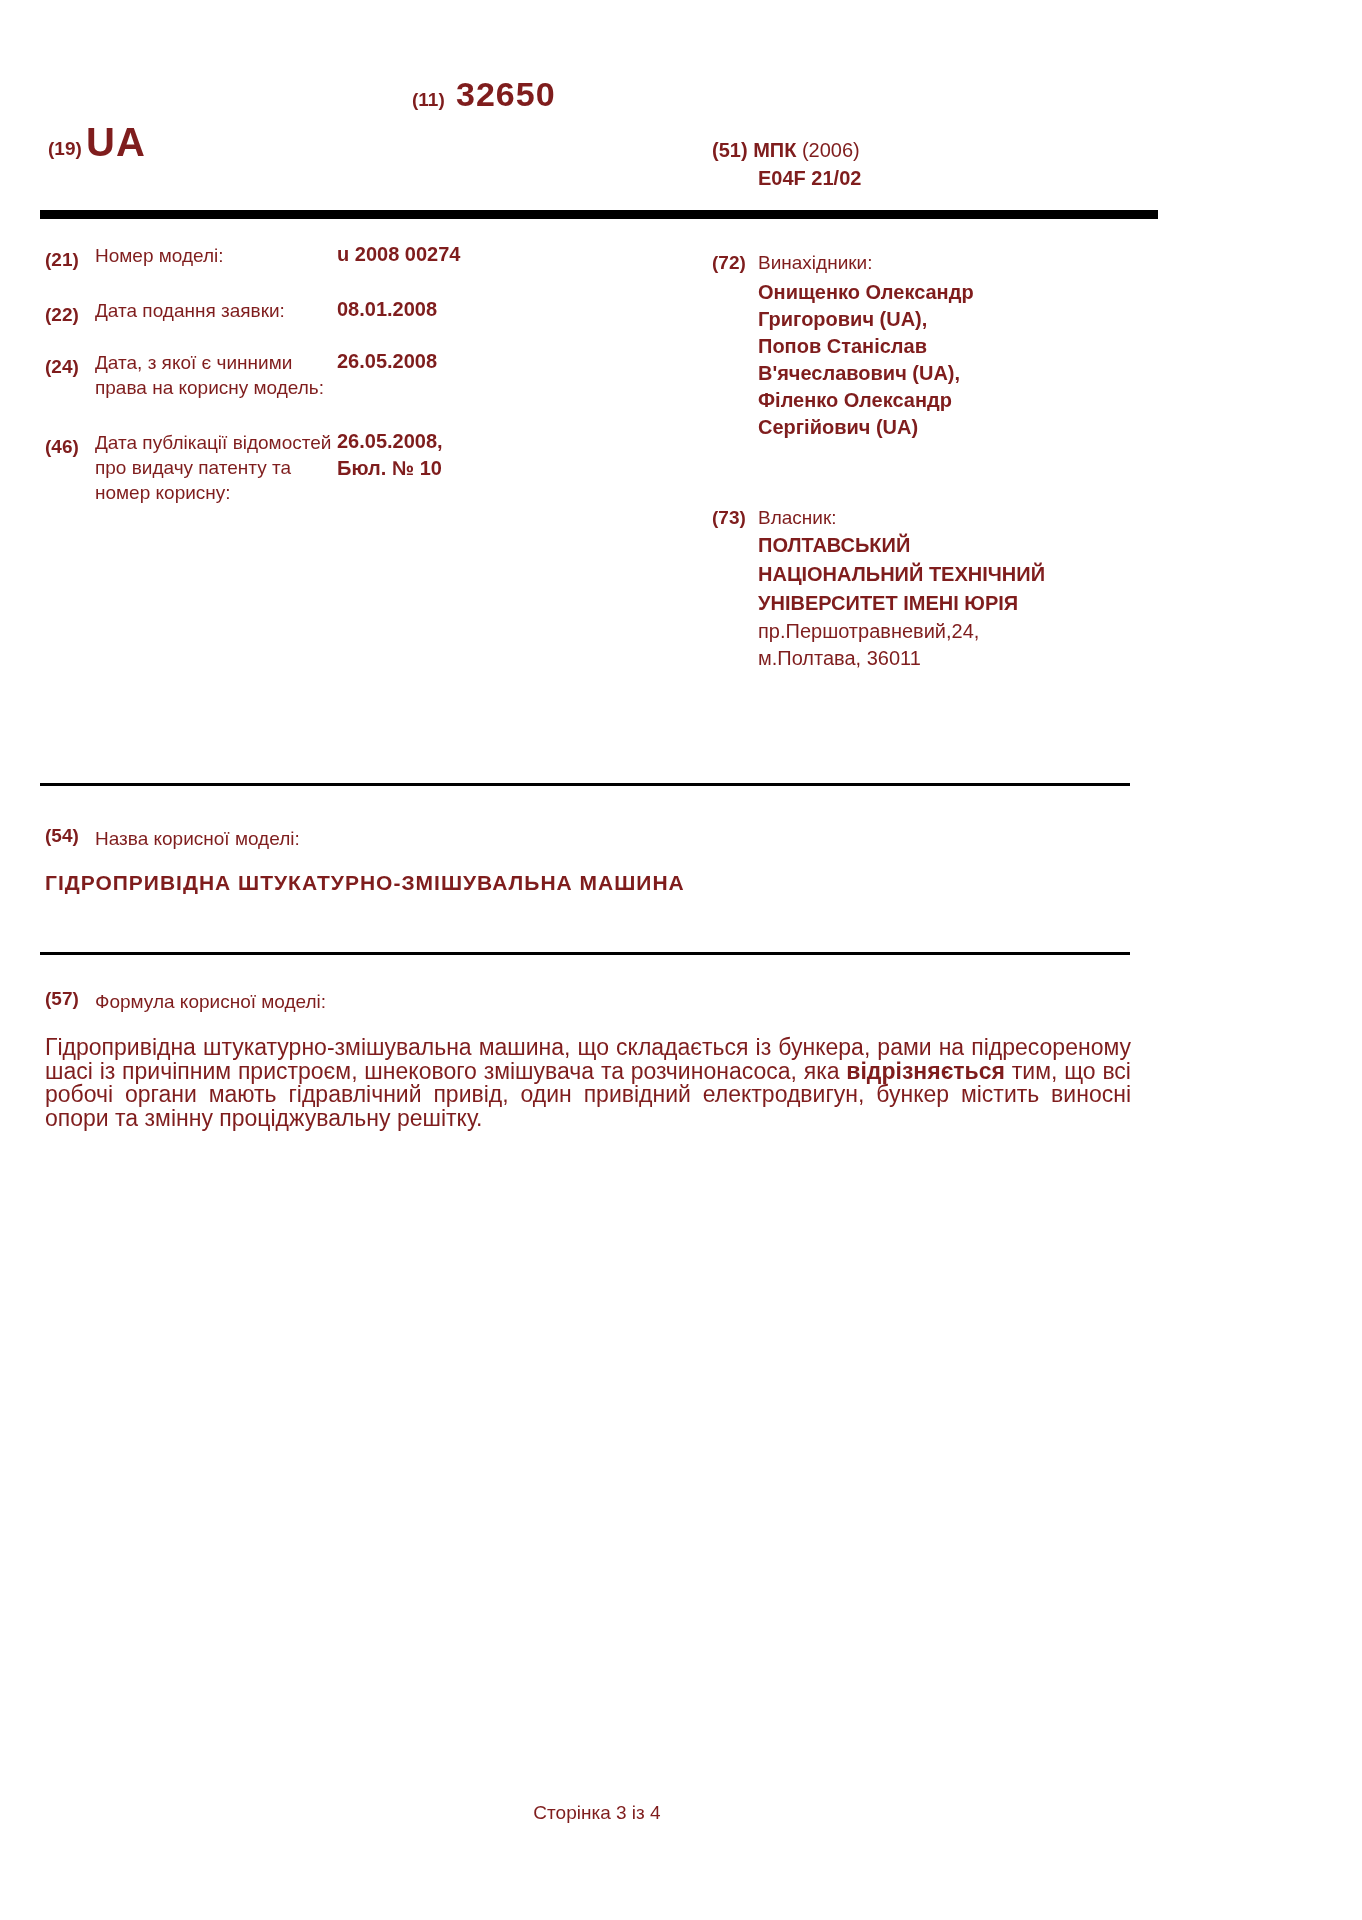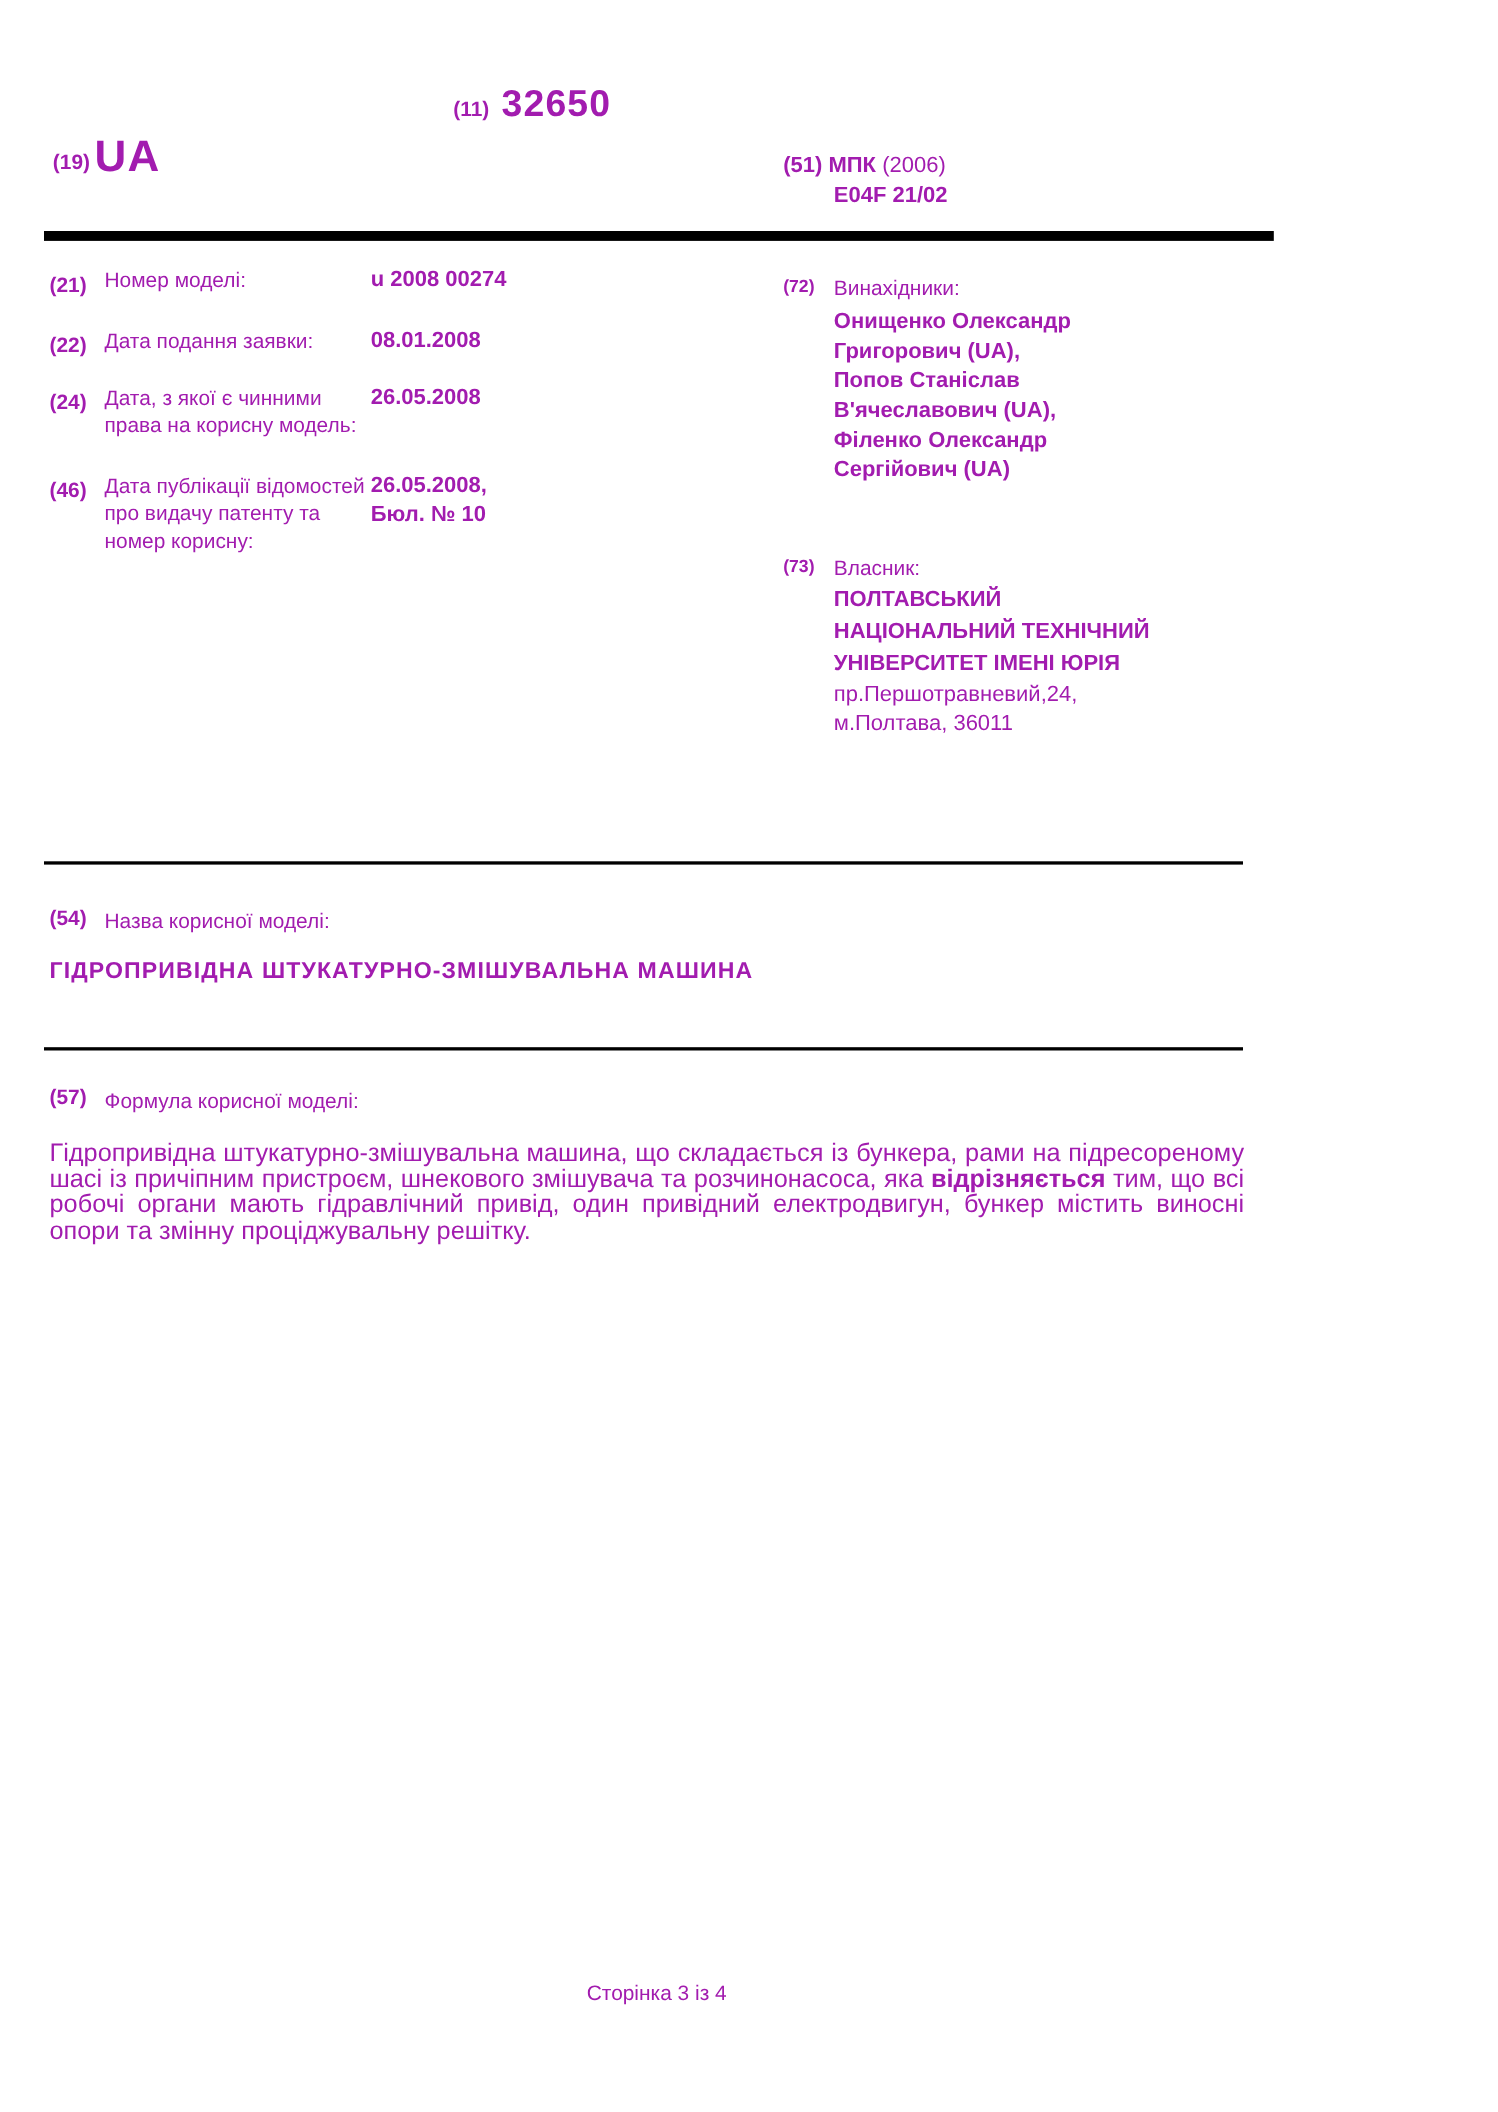--- a/index.html
+++ b/index.html
@@ -1,28 +1,28 @@
 <!DOCTYPE html>
 <html><head>
 <meta charset="utf-8">
 <style>
   html,body{margin:0;padding:0;background:#fff;}
   .page{
-    position:relative;width:1362px;height:1920px;background:#fff;color:#a21caf;
+    position:relative;width:1362px;height:1920px;background:#fff;color:#7f1d1d;
     font-family:"Liberation Sans","DejaVu Sans",sans-serif;overflow:hidden;
   }
   .abs{position:absolute;}
   .rule{position:absolute;background:#000;}
   .lh1{line-height:1;}
   .b{font-weight:bold;}
   .small-code{font-size:19px;font-weight:bold;line-height:1;}
   .fcode{position:absolute;left:45px;font-size:19px;font-weight:bold;line-height:1;}
   .flbl{position:absolute;left:95px;font-size:19px;line-height:25px;}
   .fval{position:absolute;left:337px;font-size:20px;font-weight:bold;line-height:27px;}
-  .rcode{position:absolute;left:712px;font-size:16px;font-weight:bold;line-height:1;}
+  .rcode{position:absolute;left:712px;font-size:19px;font-weight:bold;line-height:1;}
   .rlbl{position:absolute;left:758px;font-size:19px;line-height:1;}
   .rblock{position:absolute;left:758px;width:372px;}
   .inv-line{display:block;font-size:20px;font-weight:bold;line-height:27px;}
   .own-line{display:block;font-size:20px;font-weight:bold;line-height:29px;}
   .addr-line{display:block;font-size:20px;line-height:27px;}
   .line{display:block;}
   .doc-num{font-size:34px;font-weight:bold;line-height:1;letter-spacing:1px;}
   .country{font-size:40px;font-weight:bold;line-height:1;letter-spacing:1px;}
   .ipc-line{font-size:20px;line-height:1;}
   .model-title{font-size:21px;font-weight:bold;letter-spacing:1px;line-height:1;}

